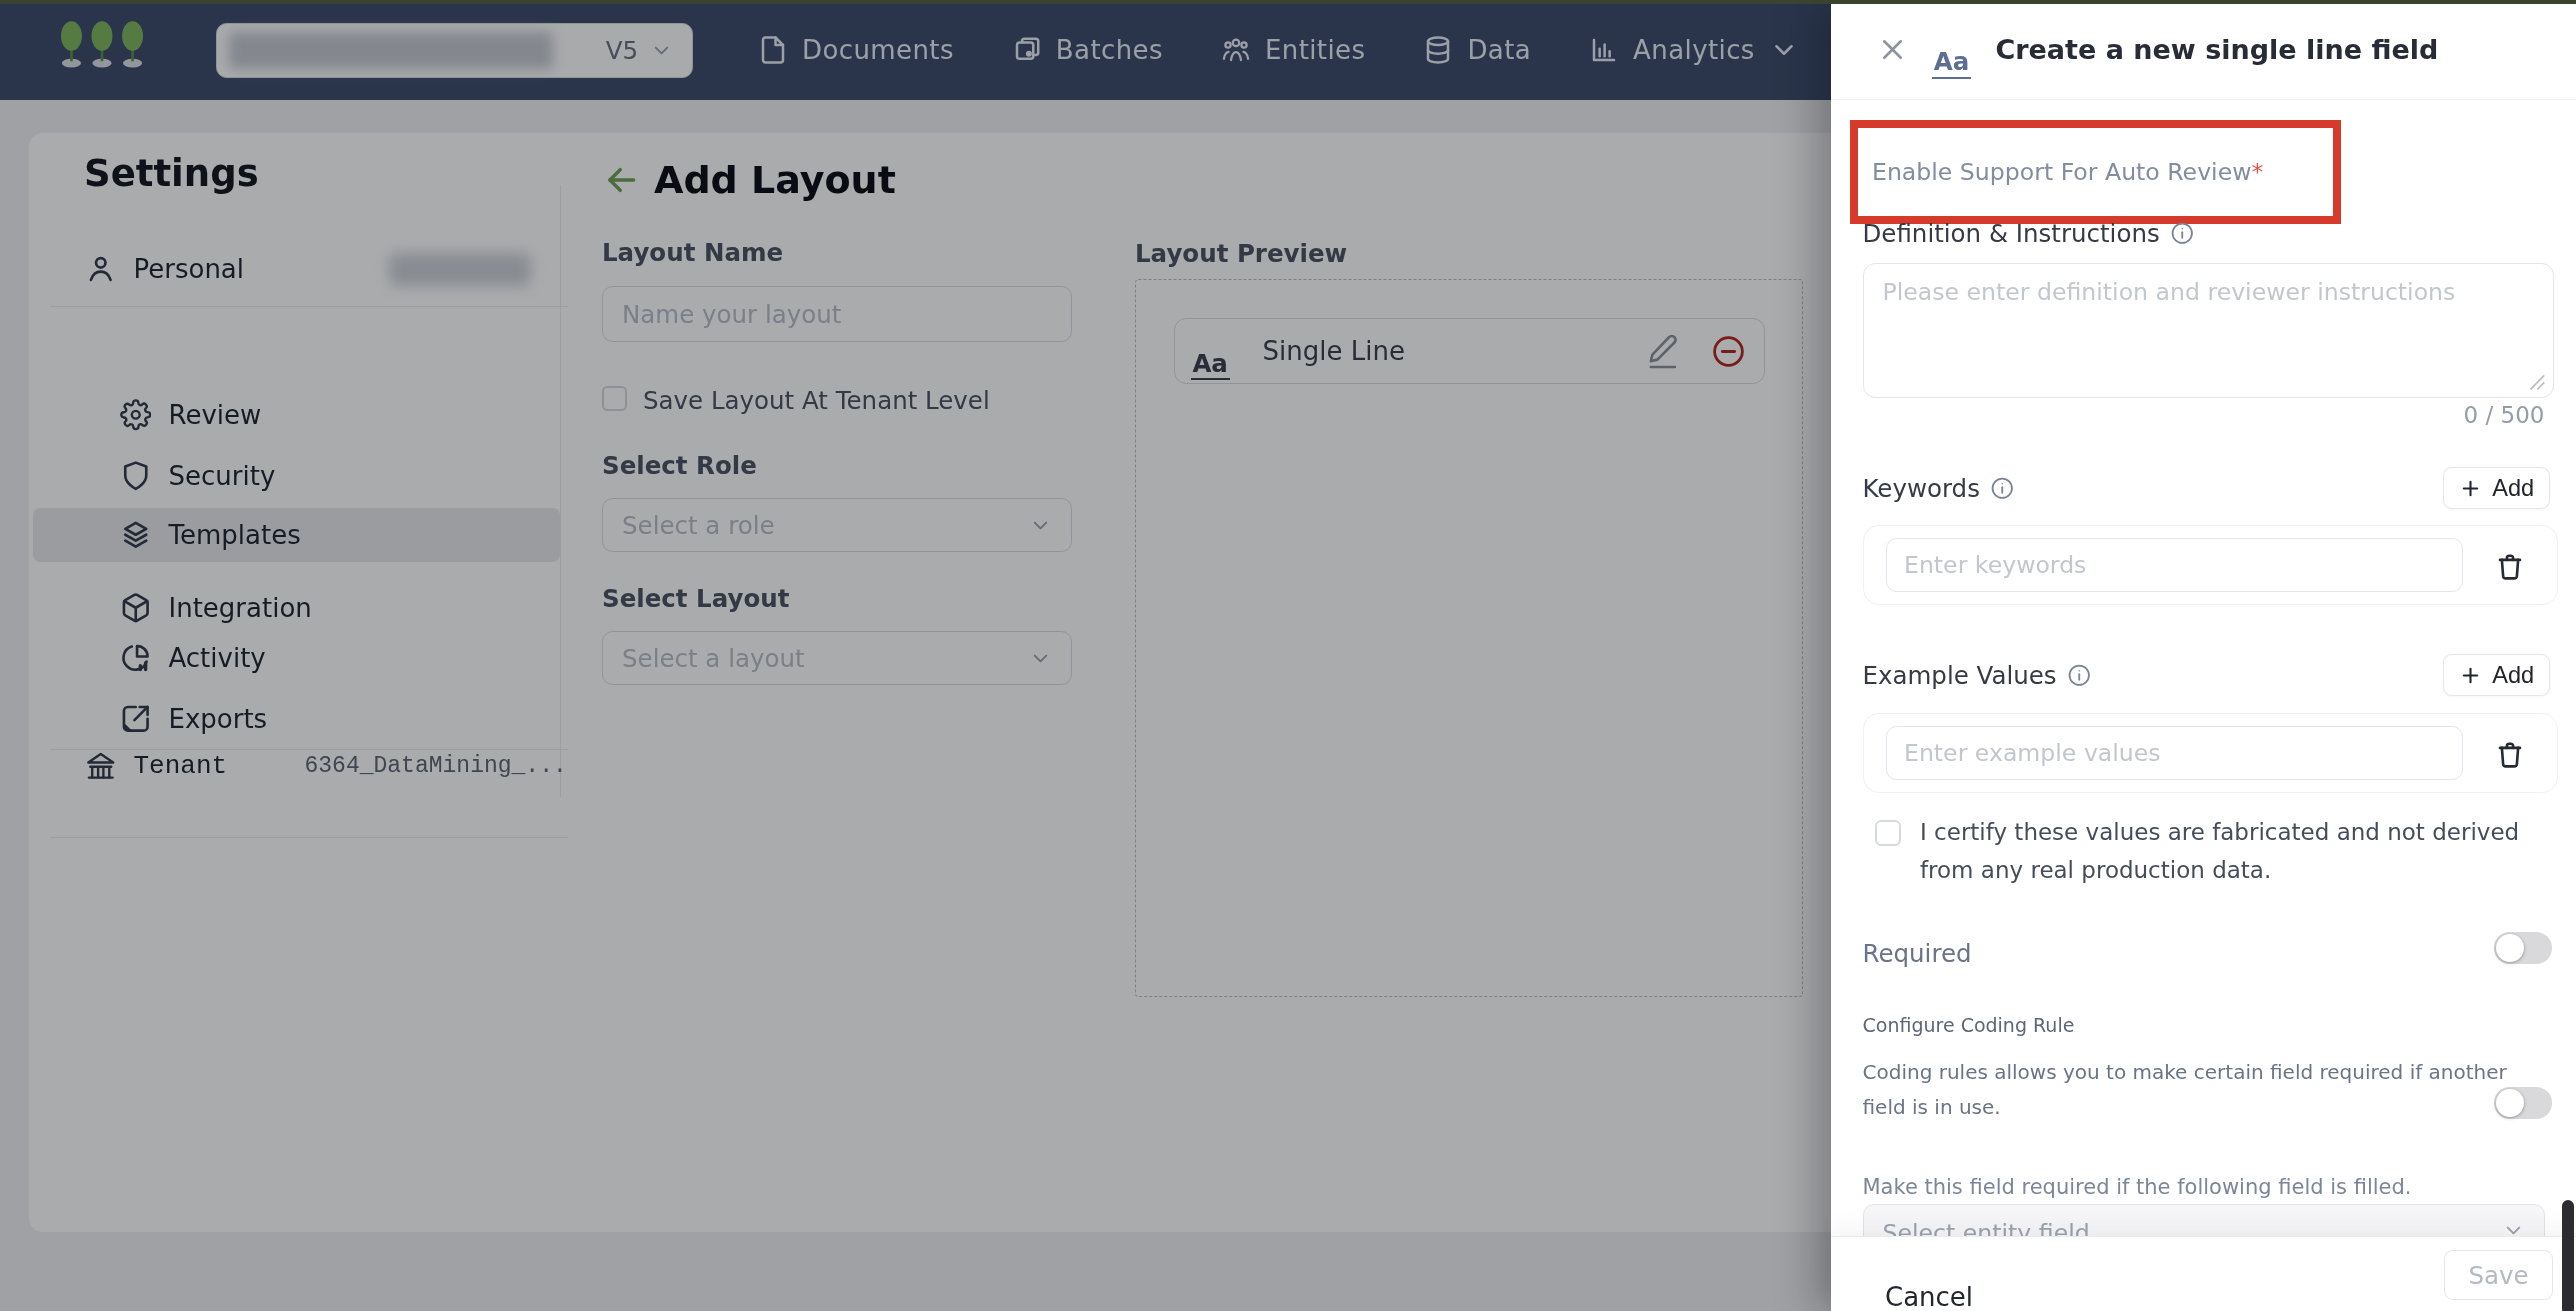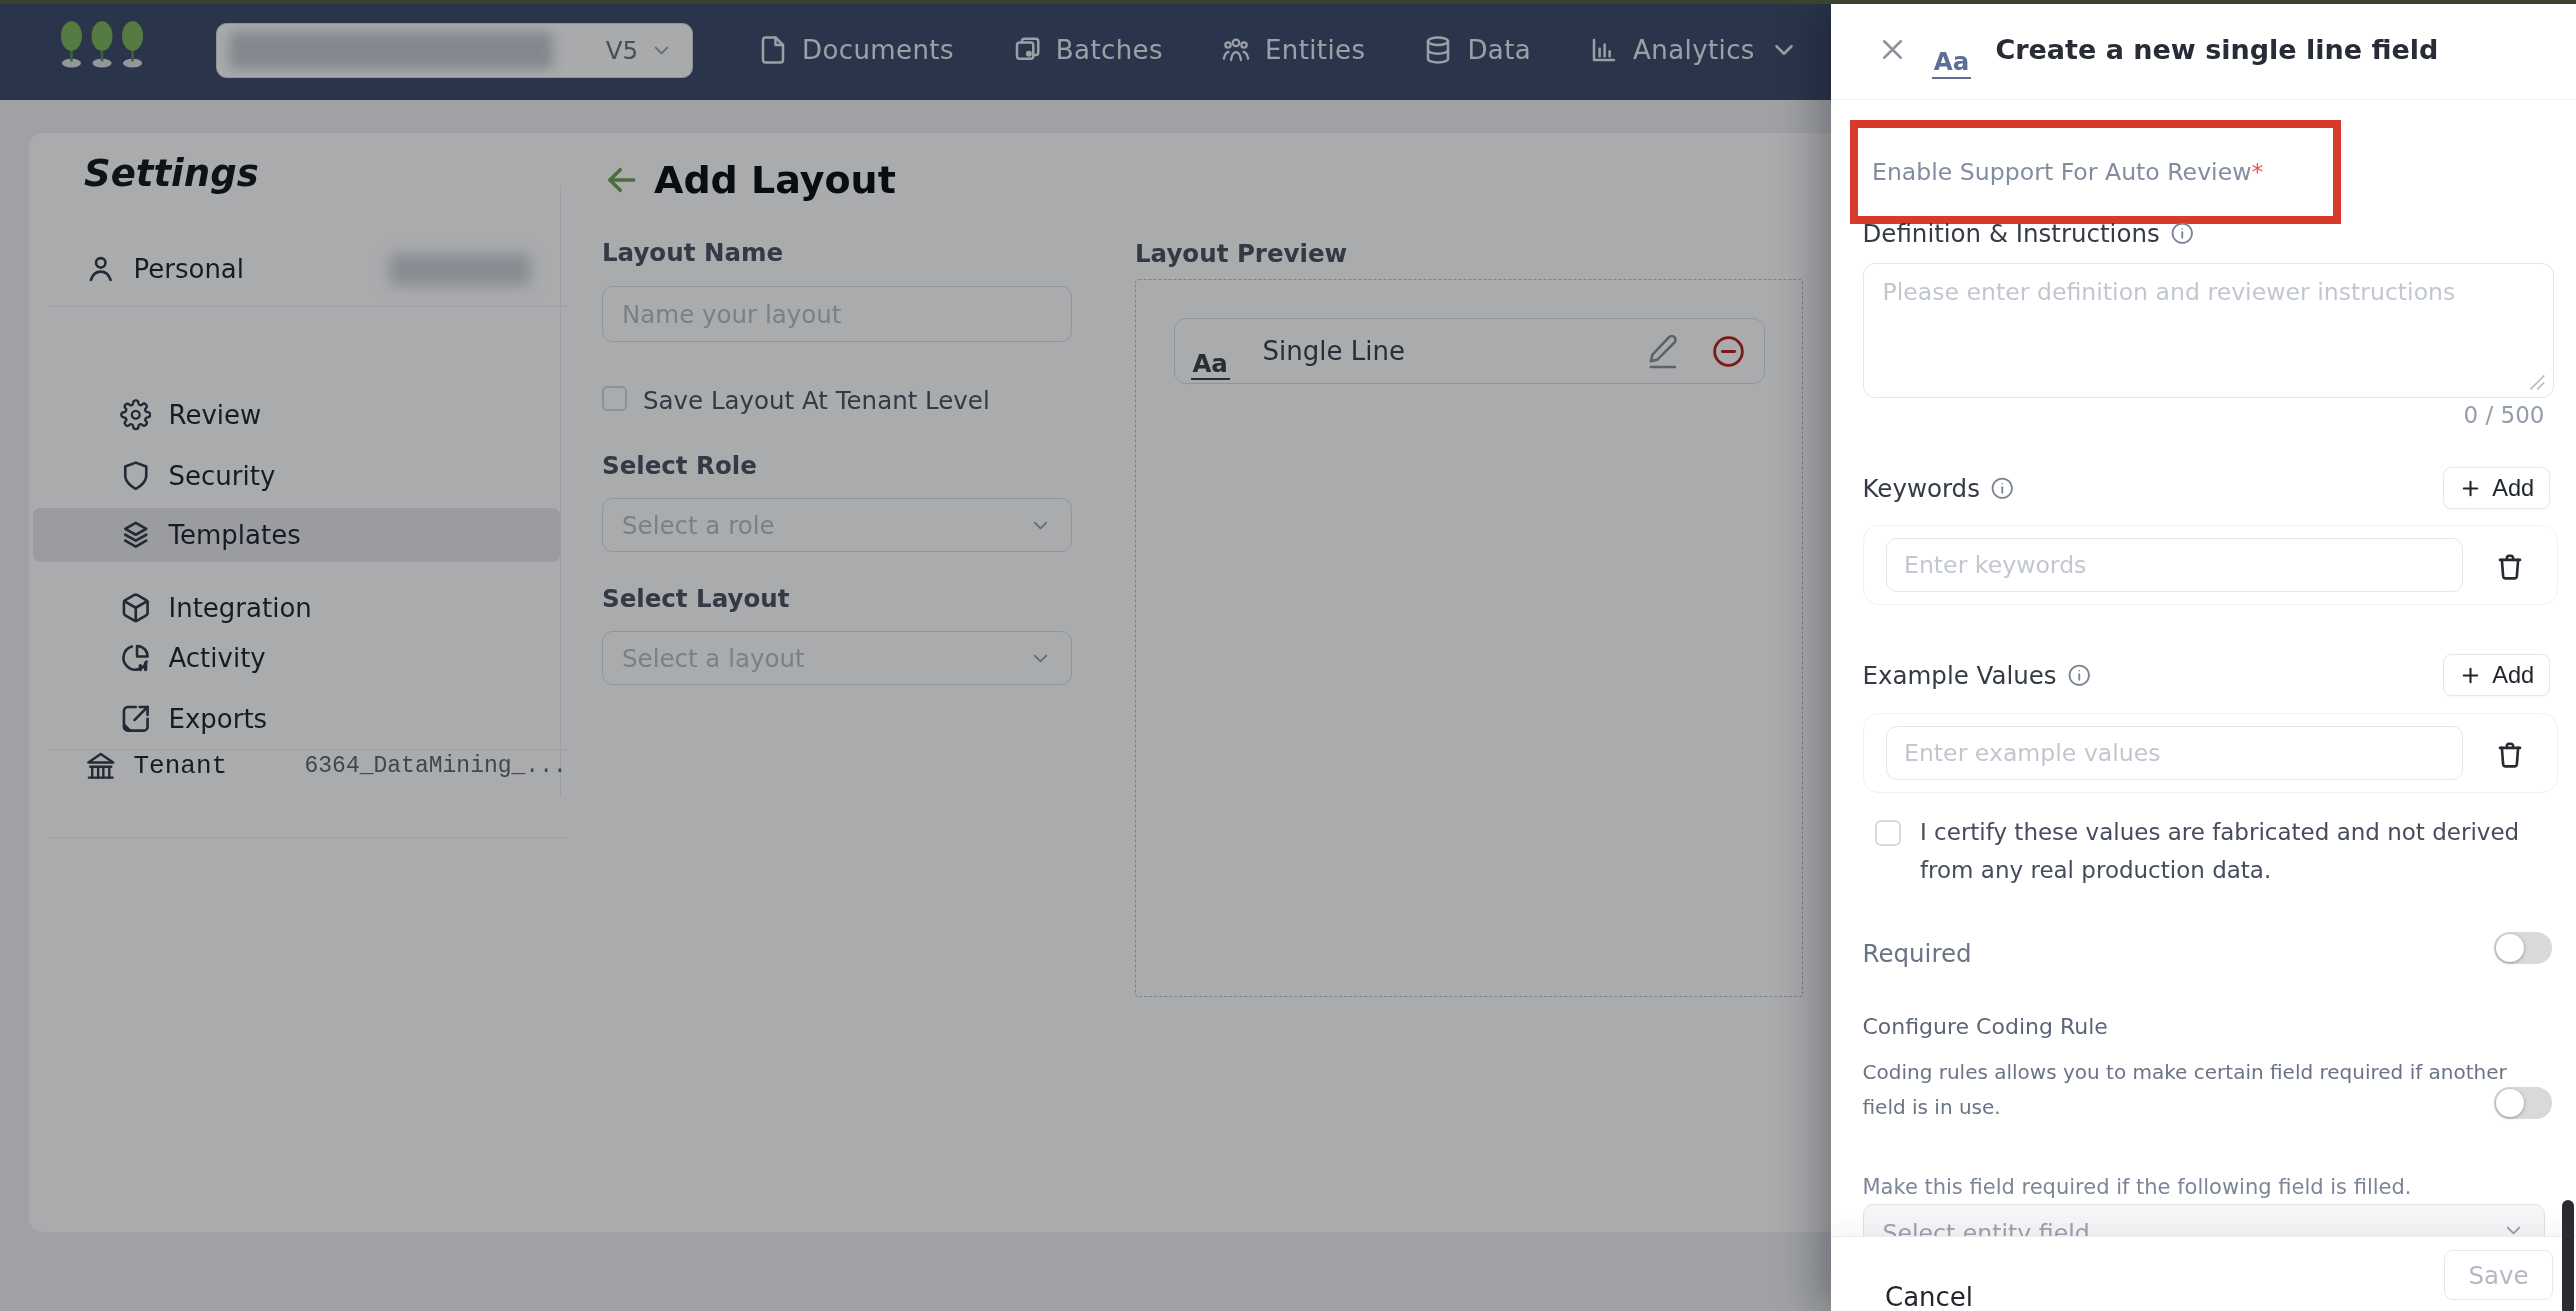--- a/index.html
+++ b/index.html
@@ -22,21 +22,21 @@
   .nav-items { display:flex; align-items:center; margin-left:65px; gap:58px; }
   .nav-item { display:flex; align-items:center; gap:14px; color:#e9edf4; font-size:26px; letter-spacing:0.4px; cursor:pointer; }
   .nav-item svg { width:30px; height:30px; stroke:#e9edf4; }
 
   
   .card { position:absolute; left:29px; top:133px; width:2507px; height:1099px; background:#ffffff; border-radius:14px; z-index:1; }
 
   
   .sidebar-sep { position:absolute; left:21px; width:518px; height:0; border-top:1.7px solid #ededef; }
   .sidebar-vline { position:absolute; left:531px; top:52px; height:612px; width:0; border-left:1.7px solid #ececee; }
-  .sb-title { position:absolute; left:55px; top:19px; font-size:37px; font-weight:700; color:#14181f;font-style:italic; }
+  .sb-title { position:absolute; left:55px; top:19px; font-size:37px; font-weight:700; color:#14181f; }
   .srow { position:absolute; left:3.5px; width:527px; height:56px; display:flex; align-items:center; cursor:pointer; }
   .srow .sicon { width:31.5px; height:31.5px; margin-left:52px; color:#333b4a; flex:0 0 auto; }
   .srow.sub .sicon { margin-left:87px; }
   .srow .sicon svg { width:31.5px; height:31.5px; stroke:#333b4a; }
   .srow .slabel { margin-left:17.5px; font-size:26px; color:#1f2631; }
   .srow-project { top:189px; height:59px; background:#bcd9ae; border-right:7.9px solid #649150; border-radius:8.7px; }
   .srow-project .slabel { color:#57823f; }
   .srow-project .sicon svg { stroke:#3a4452; }
   .proj-redacted { position:absolute; left:321px; top:12.2px; width:175px; height:35px; border-radius:7px; background:#a9c89c; filter:blur(7px); }
   .pers-redacted { position:absolute; left:356px; top:12.2px; width:142px; height:33px; border-radius:7px; background:#cdd1d6; filter:blur(7px); }
@@ -95,21 +95,21 @@
   .trash-icon { position:absolute; right:31.5px; top:24.5px; width:30px; height:31.5px; color:#262b33; cursor:pointer; }
   .trash-icon svg { width:30px; height:31.5px; }
 
   .certify-chk { left:44px; top:820px; width:26px; height:26px; border-radius:6.1px; }
   .certify-text { position:absolute; left:89px; top:813px; width:651px; font-size:23px; line-height:38px; color:#454c5c; }
 
   .toggle { position:absolute; width:58px; height:31.5px; border-radius:15.7px; background:#d9d9dc; cursor:pointer; }
   .toggle::after { content:''; position:absolute; left:1.7px; top:1.7px; width:28px; height:28px; border-radius:50%; background:#fff; box-shadow:0 0.9px 3.5px rgba(0,0,0,.35); }
 
   .required-label { position:absolute; left:31.5px; top:939px; font-size:24.5px; color:#6a7486; }
-  .coding-title { position:absolute; left:31.5px; top:1014px; font-size:22px; color:#5d6679; }
+  .coding-title { position:absolute; left:31.5px; top:1014px; font-size:19px; color:#5d6679; }
   .coding-desc { position:absolute; left:31.5px; top:1055px; width:669px; font-size:20px; line-height:35px; color:#6a7486; }
   .makefield-label { position:absolute; left:31.5px; top:1175px; font-size:21px; color:#7c8698; }
   .entity-select { position:absolute; left:31.5px; top:1204px; width:682px; height:63px; background:#f6f6f8; border:1.7px solid #e3e3e6; border-radius:10.5px; display:flex; align-items:flex-start; padding:14px 19px; cursor:pointer; }
   .entity-select .ph { font-size:23.6px; color:#9aa3ae; }
   .entity-select .sel-chevron { margin-left:auto; color:#9aa1ac; }
 
   .drawer-footer { position:absolute; left:0; top:1236px; width:745px; height:76px; background:#fff; border-top:1.7px solid #ececee; box-shadow:0 -8.7px 21px rgba(31,35,40,.05); z-index:5; display:flex; align-items:flex-end; }
   .cancel-btn { margin-left:54px; font-size:26px; color:#22272f; cursor:pointer; background:none; border:none; font-family:inherit; }
   .save-btn { position:absolute; right:23px; top:13px; width:109px; height:50px; border:1.7px solid #e3e6ea; border-radius:8.7px; background:#fff; font-size:24.5px; color:#b4bac3; font-family:inherit; cursor:default; }
   .scroll-thumb { position:absolute; right:1.7px; top:1200px; width:12.2px; height:115px; border-radius:7px; background:#2b2b30; z-index:20; cursor:pointer; }

